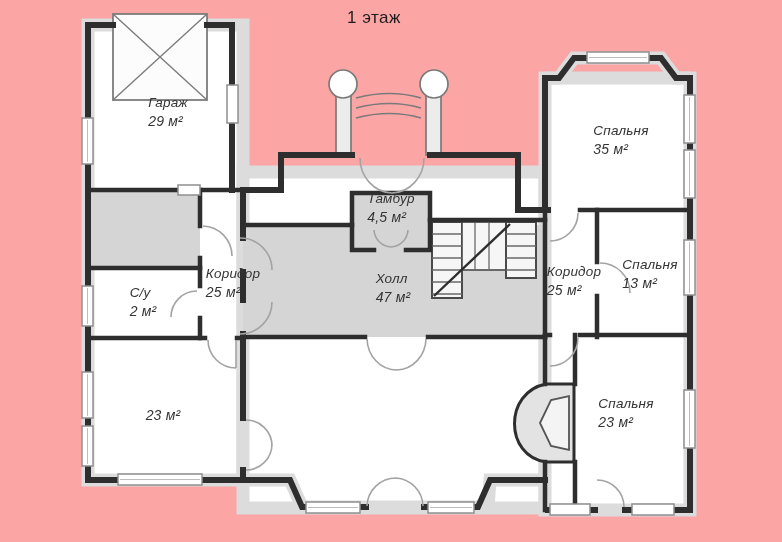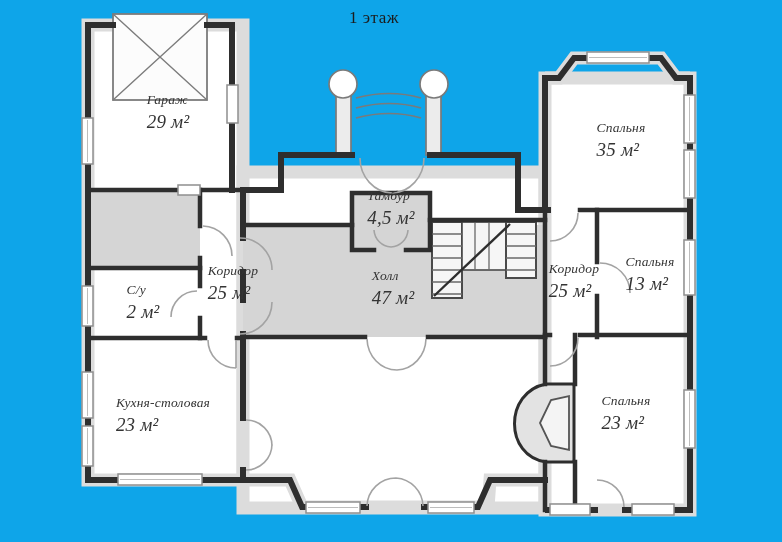--- a/index.html
+++ b/index.html
@@ -1,22 +1,22 @@
 <!DOCTYPE html>
 <html><head>
 <meta charset="utf-8">
 <style>
   html,body{margin:0;padding:0;background:#ffffff;}
-  #stage{position:relative;width:782px;height:542px;background:#0ea5e9;overflow:hidden;
-         font-family:Liberation Serif, serif;}
+  #stage{position:relative;width:782px;height:542px;background:#fca5a5;overflow:hidden;
+         font-family:Liberation Sans, sans-serif;}
   #plan-svg{position:absolute;left:0;top:0;}
   .room-label{position:absolute;transform:translate(-50%,-50%);
       font-style:italic;font-size:13.5px;line-height:1.32;color:#343434;
       letter-spacing:.2px;white-space:nowrap;pointer-events:none;}
-  .room-label .rarea{font-size:19px;}
+  .room-label .rarea{font-size:14px;}
   #floor-title{position:absolute;left:374px;top:18px;transform:translate(-50%,-50%);
       font-size:17px;color:#1c1c1c;letter-spacing:.5px;white-space:nowrap;}
 </style>
 </head>
 <body>
 
 <div id="stage">
 
 <svg id="plan-svg" width="782" height="542" viewBox="0 0 782 542">
 
@@ -152,21 +152,20 @@
 </div>
 <div class="room-label" style="left:650px;top:274px">
   <div class="rname">Спальня</div>
   <div class="rarea">13 м²</div>
 </div>
 <div class="room-label" style="left:621px;top:140px">
   <div class="rname">Спальня</div>
   <div class="rarea">35 м²</div>
 </div>
 <div class="room-label" style="left:163px;top:415px">
-  <div class="rname">Кухня-столовая</div>
   <div class="rarea">23 м²</div>
 </div>
 <div class="room-label" style="left:626px;top:413px">
   <div class="rname">Спальня</div>
   <div class="rarea">23 м²</div>
 </div>
 
 </div>
 
 </body></html>

